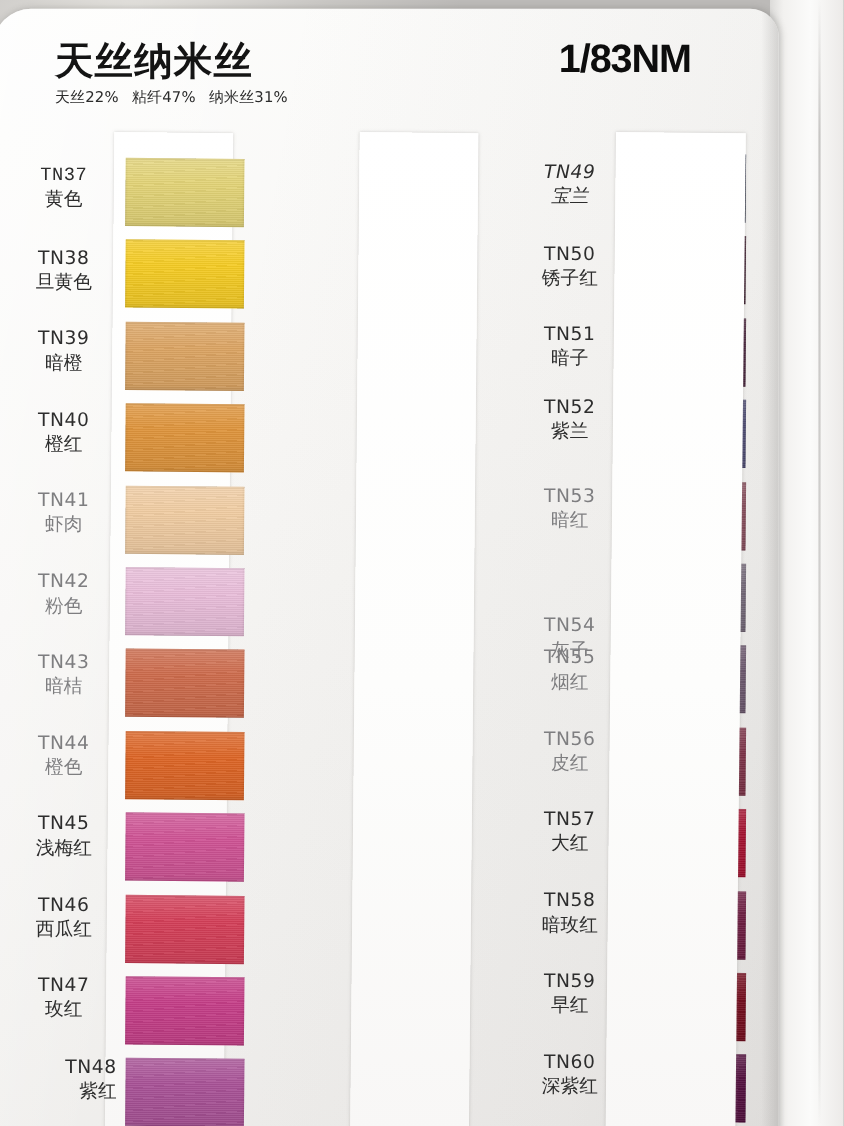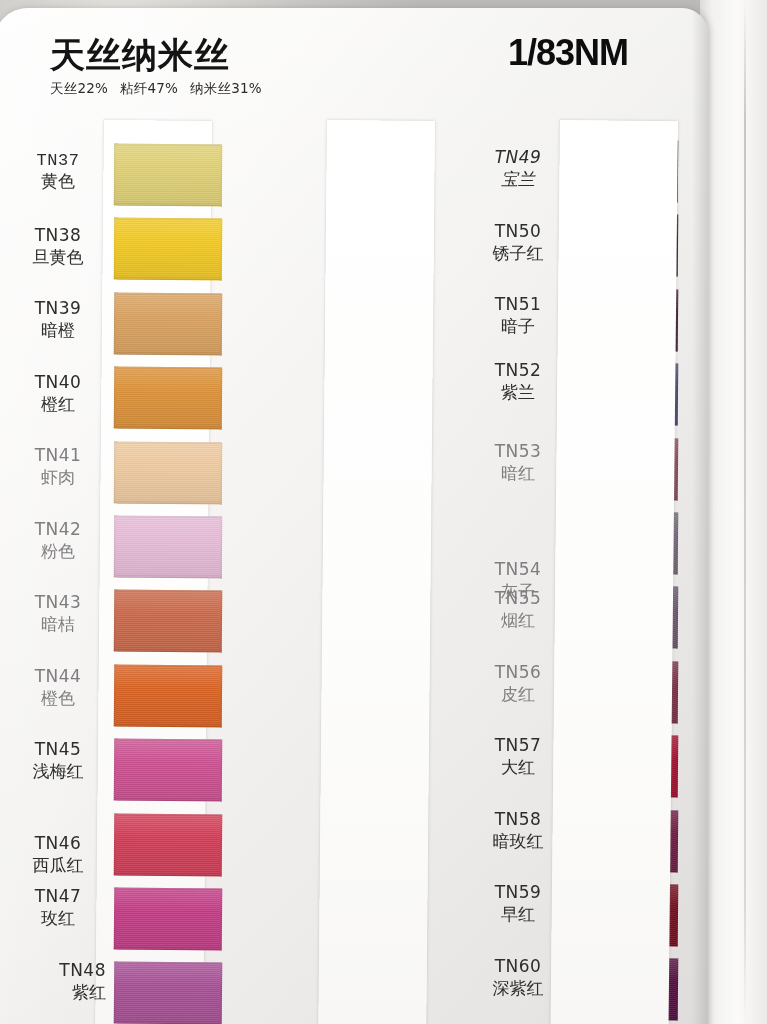--- a/index.html
+++ b/index.html
@@ -166,21 +166,21 @@
         <div class="label faded" style="left: 8px; top: 656.5px;">
           <span class="code-txt">TN44</span>
           <span class="name-txt">橙色</span>
         </div>
         <div class="swatch" title="TN44 橙色" style="left: 112px; top: 656.8px; width: 108px; background: rgb(220, 101, 38); transform: rotate(0.55deg);"></div>
         <div class="label" style="left: 8px; top: 730px;">
           <span class="code-txt">TN45</span>
           <span class="name-txt">浅梅红</span>
         </div>
         <div class="swatch" title="TN45 浅梅红" style="left: 112px; top: 731.2px; width: 108px; background: rgb(206, 83, 148); transform: rotate(0.55deg);"></div>
-        <div class="label" style="left: 8px; top: 803.5px; margin-top: 20px;">
+        <div class="label" style="left: 8px; top: 803.5px;">
           <span class="code-txt">TN46</span>
           <span class="name-txt">西瓜红</span>
         </div>
         <div class="swatch" title="TN46 西瓜红" style="left: 112px; top: 805.6px; width: 108px; background: rgb(211, 63, 88); transform: rotate(0.55deg);"></div>
         <div class="label" style="left: 8px; top: 877px;">
           <span class="code-txt">TN47</span>
           <span class="name-txt">玫红</span>
         </div>
         <div class="swatch" title="TN47 玫红" style="left: 112px; top: 880px; width: 108px; background: rgb(196, 62, 135); transform: rotate(0.55deg);"></div>
         <div class="label" style="left: 8px; top: 950.5px; text-align: right;">

